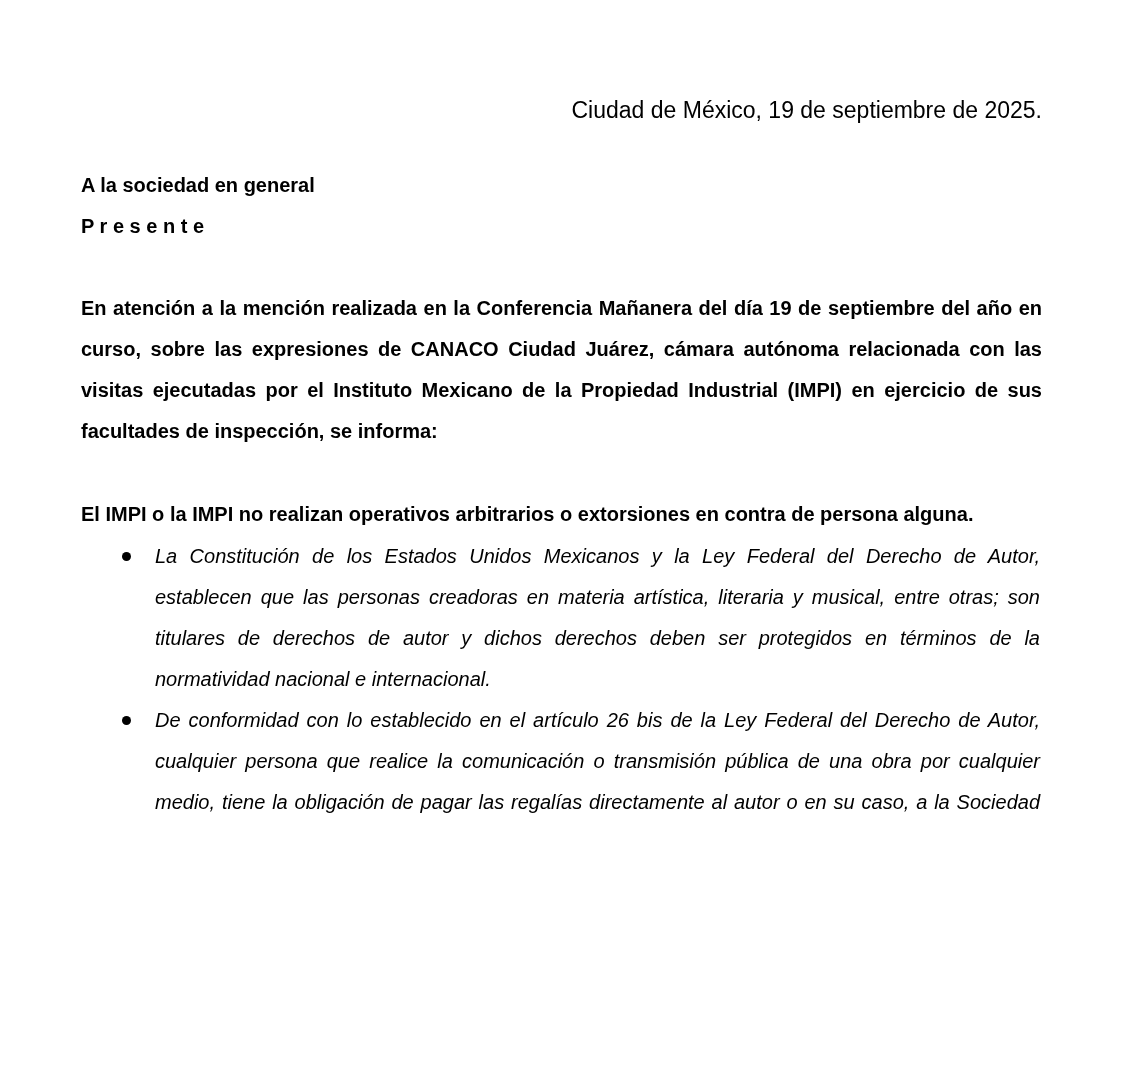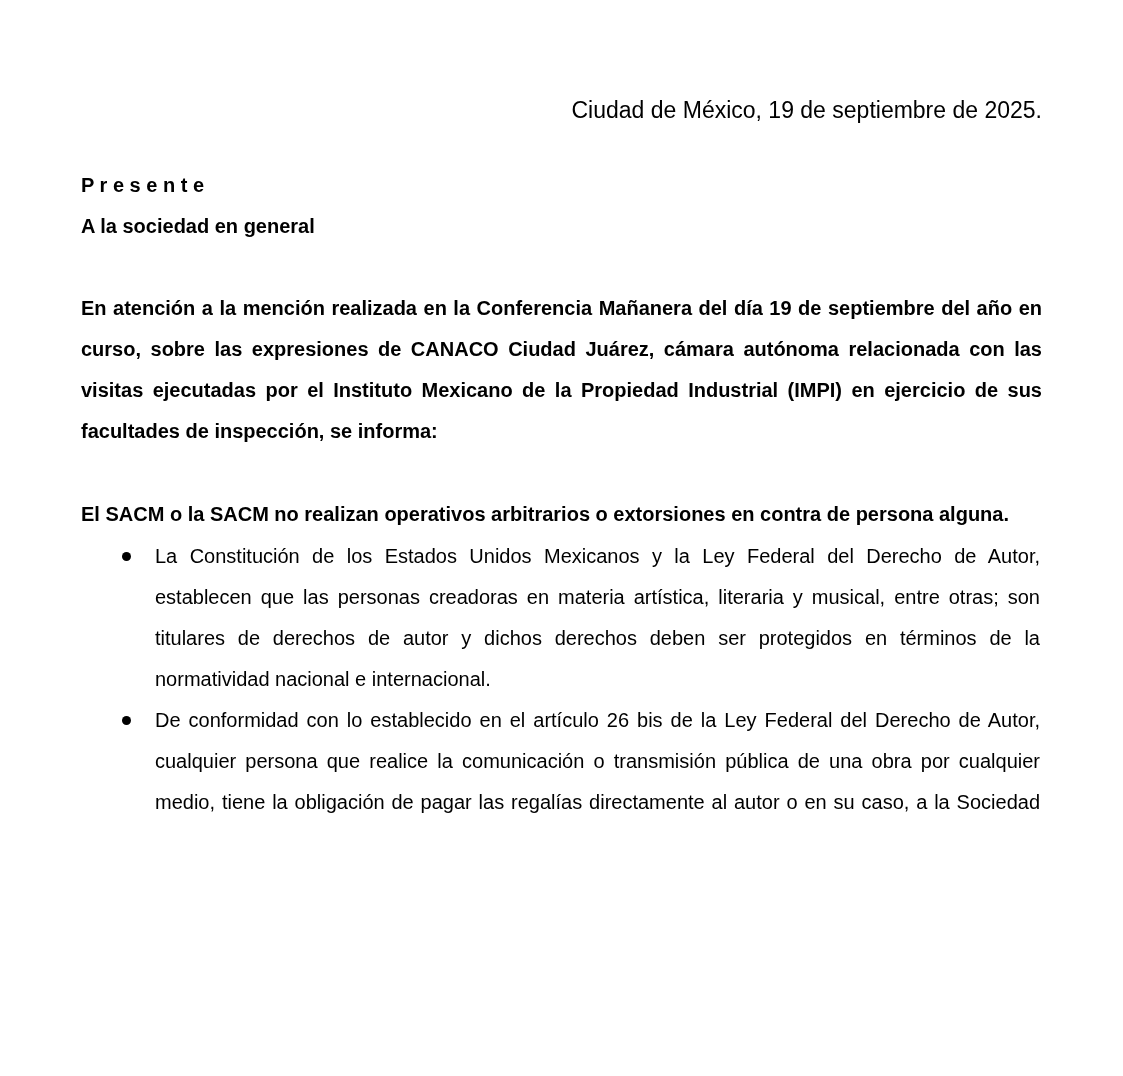--- a/index.html
+++ b/index.html
@@ -44,20 +44,21 @@
   .statement-heading {
     margin: 42px 0 0 0;
     font-weight: bold;
     text-align: justify;
     font-size: 20px;
   }
   ul.bullet-list {
     list-style: none;
     margin: 1px 2px 0 0;
     padding: 0;
+    font-style: italic;
   }
   ul.bullet-list li {
     position: relative;
     padding-left: 74px;
     text-align: justify;
   }
   ul.bullet-list .bullet-dot {
     position: absolute;
     left: 41px;
     top: 16px;
@@ -68,27 +69,27 @@
   }
 </style>
 </head>
 <body>
 
 <div class="page">
 
   <div class="dateline">Ciudad de México, 19 de septiembre de 2025.</div>
 
   <div class="recipient">
+    <span class="line">A la sociedad en general</span>
     <span class="line">P r e s e n t e</span>
-    <span class="line">A la sociedad en general</span>
   </div>
 
   <p class="intro">En atención a la mención realizada en la Conferencia Mañanera del día 19 de septiembre del año en curso, sobre las expresiones de CANACO Ciudad Juárez, cámara autónoma relacionada con las visitas ejecutadas por el Instituto Mexicano de la Propiedad Industrial (IMPI) en ejercicio de sus facultades de inspección, se informa:</p>
 
-  <p class="statement-heading">El SACM o la SACM no realizan operativos arbitrarios o extorsiones en contra de persona alguna.</p>
+  <p class="statement-heading">El IMPI o la IMPI no realizan operativos arbitrarios o extorsiones en contra de persona alguna.</p>
 
   <ul class="bullet-list">
     <li>
       <span class="bullet-dot"></span>
       <span>La Constitución de los Estados Unidos Mexicanos y la Ley Federal del Derecho de Autor, establecen que las personas creadoras en materia artística, literaria y musical, entre otras; son titulares de derechos de autor y dichos derechos deben ser protegidos en términos de la normatividad nacional e internacional.</span>
     </li>
     <li>
       <span class="bullet-dot"></span>
       <span>De conformidad con lo establecido en el artículo 26 bis de la Ley Federal del Derecho de Autor, cualquier persona que realice la comunicación o transmisión pública de una obra por cualquier medio, tiene la obligación de pagar las regalías directamente al autor o en su caso, a la Sociedad de Gestión Colectiva que los represente. La misma Ley en los diversos 231 y 232, establece una sanción para aquellas personas que obtienen un lucro directo o indirecto al poner a disposición o utilizar públicamente cualquier obra protegida por el derecho de autor y faculta al Instituto Mexicano de la Propiedad Industrial para sancionar dichas conductas.</span>
     </li>

